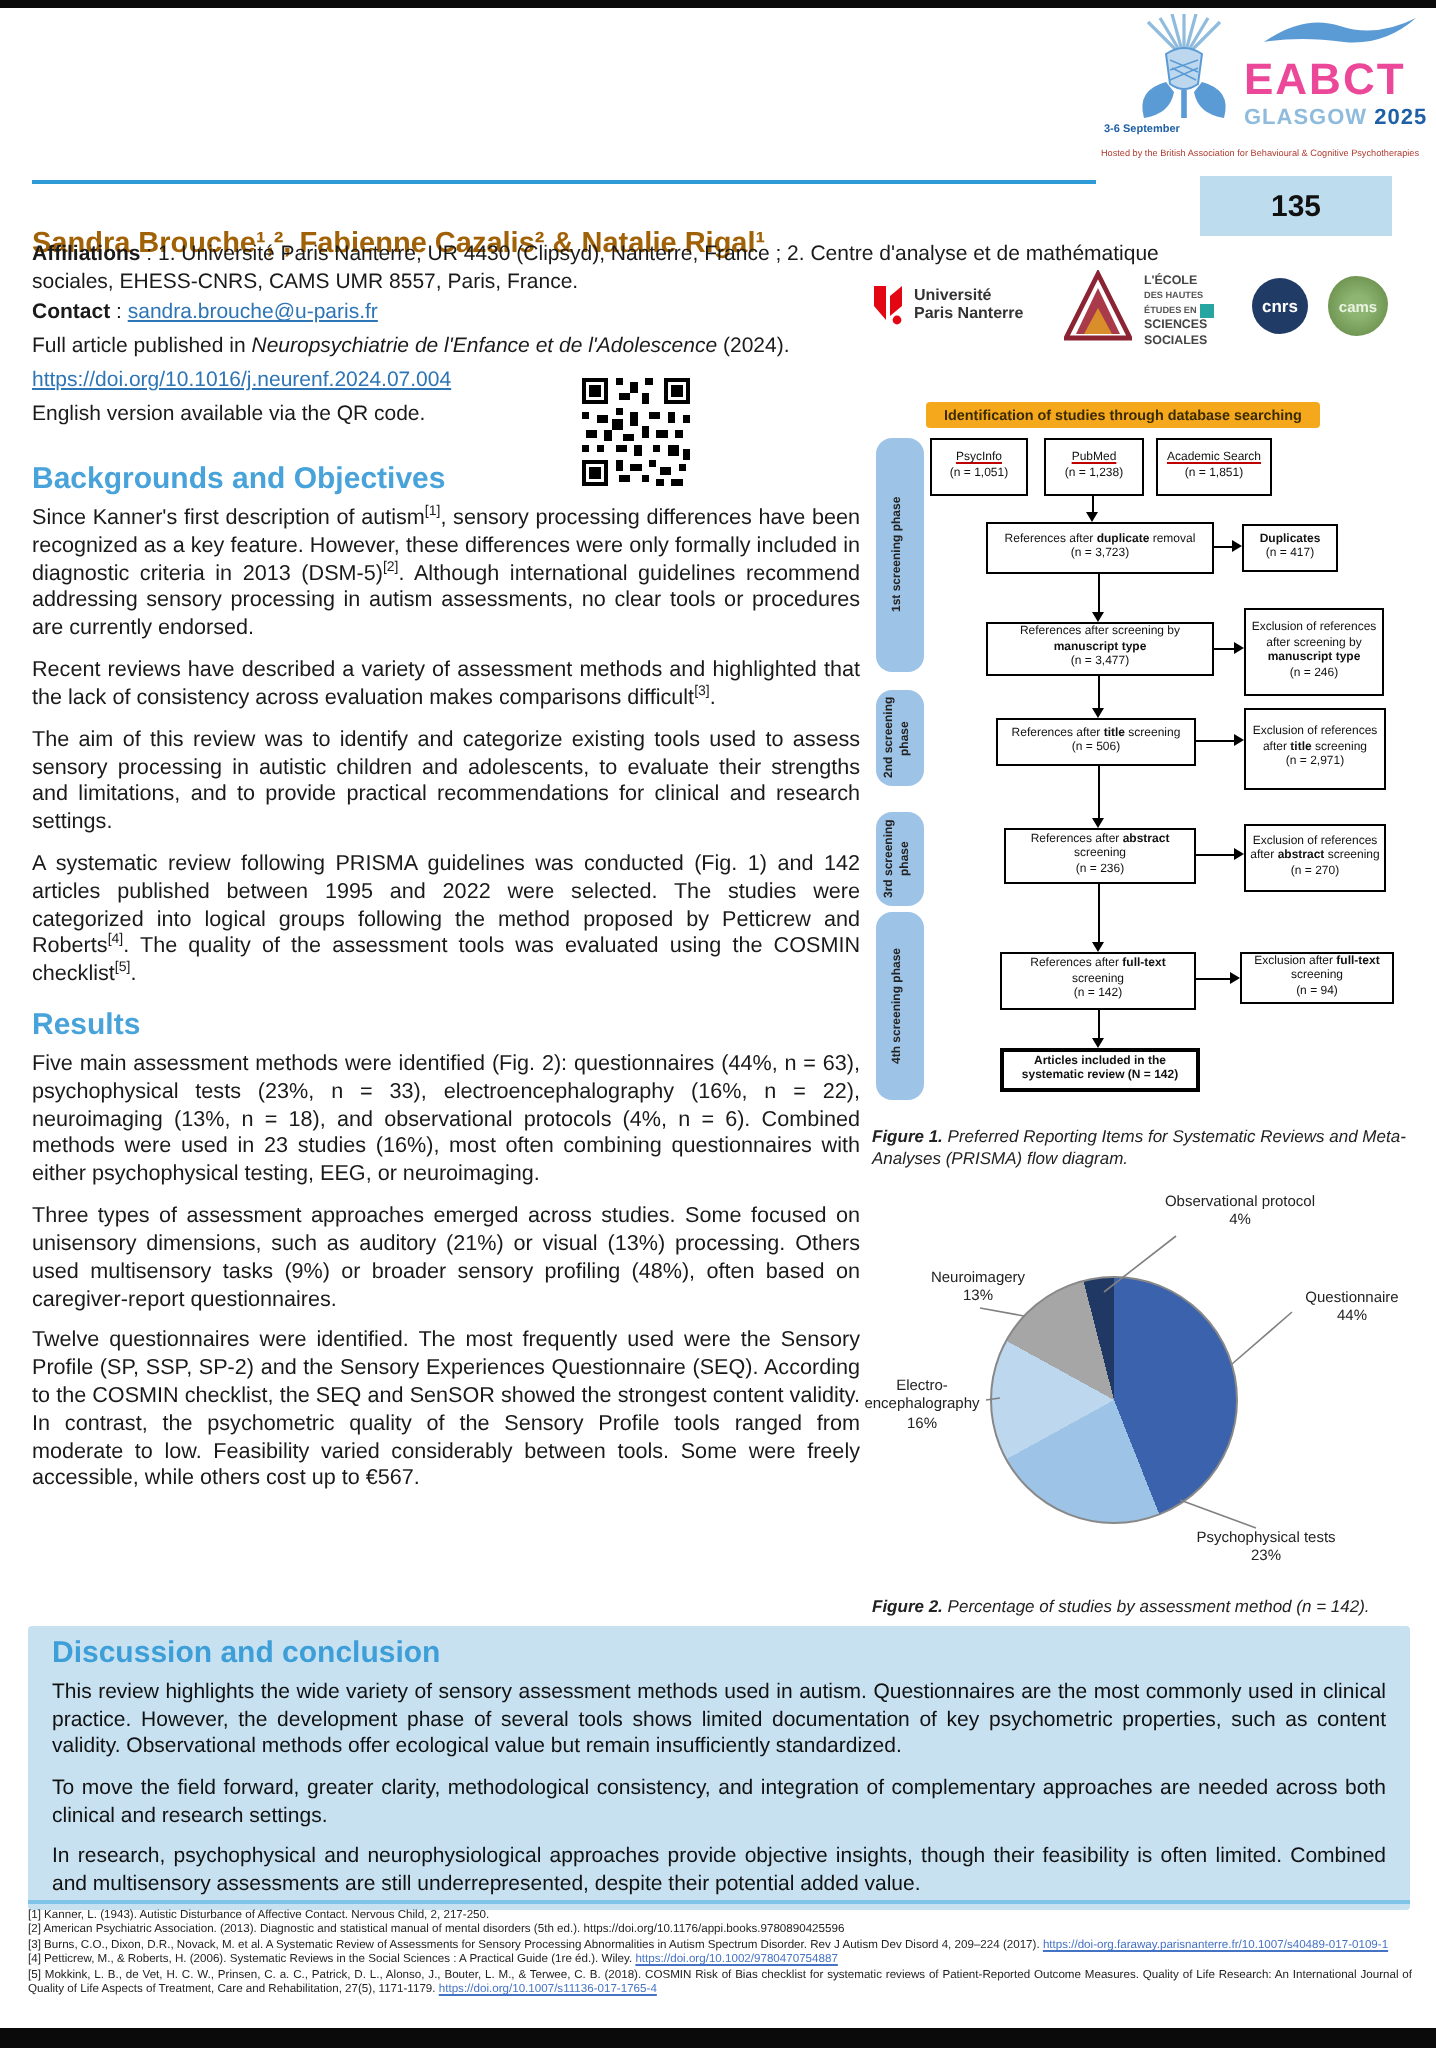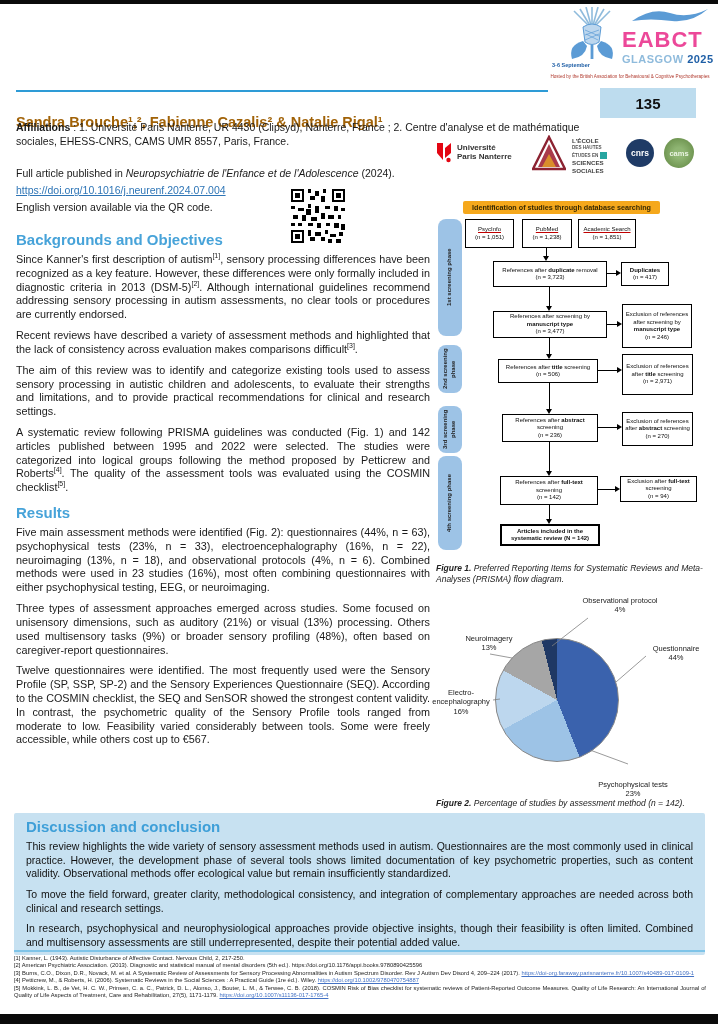--- a/index.html
+++ b/index.html
@@ -93,20 +93,21 @@
 <body>
 
 <div class="page">
   <div class="bar top"></div>
 
   <div class="title-rule"></div>
   <div class="authors">Sandra Brouche¹,², Fabienne Cazalis² &amp; Natalie Rigal¹</div>
 
   <div class="affil"><b class="lbl">Affiliations</b><span> : 1. Université Paris Nanterre, UR 4430 (Clipsyd), Nanterre, France ; 2. Centre d'analyse et de mathématique sociales, EHESS-CNRS, CAMS UMR 8557, Paris, France.</span></div>
 
+  <div class="hline-row contact-row"><b class="lbl">Contact</b><span> : </span><span class="link">sandra.brouche@u-paris.fr</span></div>
 
   <div class="hline-row article-row"><span>Full article published in </span><span class="italic">Neuropsychiatrie de l'Enfance et de l'Adolescence</span><span> (2024).</span></div>
 
   <div class="hline-row doi-row"><span class="link">https://doi.org/10.1016/j.neurenf.2024.07.004</span></div>
 
   <div class="hline-row qr-row">English version available via the QR code.</div>
 
   <svg class="qr" viewBox="0 0 29 29" shape-rendering="crispEdges">
     <rect x="0" y="0" width="29" height="29" fill="#fff"></rect>
     <g fill="#000">
@@ -341,21 +342,21 @@
       </g>
     </svg>
     <div class="pie-label pl-c" style="left:130px;top:4px;width:120px;">
       <div>Observational protocol</div>
         <div>4%</div>
     </div>
     <div class="pie-label pl-c" style="left:210px;top:52px;width:72px;">
       <div>Questionnaire</div>
         <div>44%</div>
     </div>
-    <div class="pie-label pl-c" style="left:148px;top:172px;width:110px;margin-top:16px;">
+    <div class="pie-label pl-c" style="left:148px;top:172px;width:110px;">
       <div>Psychophysical tests</div>
         <div>23%</div>
     </div>
     <div class="pie-label pl-r" style="left:0px;top:96px;width:62px;">
       <div>Electro-encephalography</div>
         <div>16%</div>
     </div>
     <div class="pie-label pl-c" style="left:28px;top:42px;width:62px;">
       <div>Neuroimagery</div>
         <div>13%</div>

